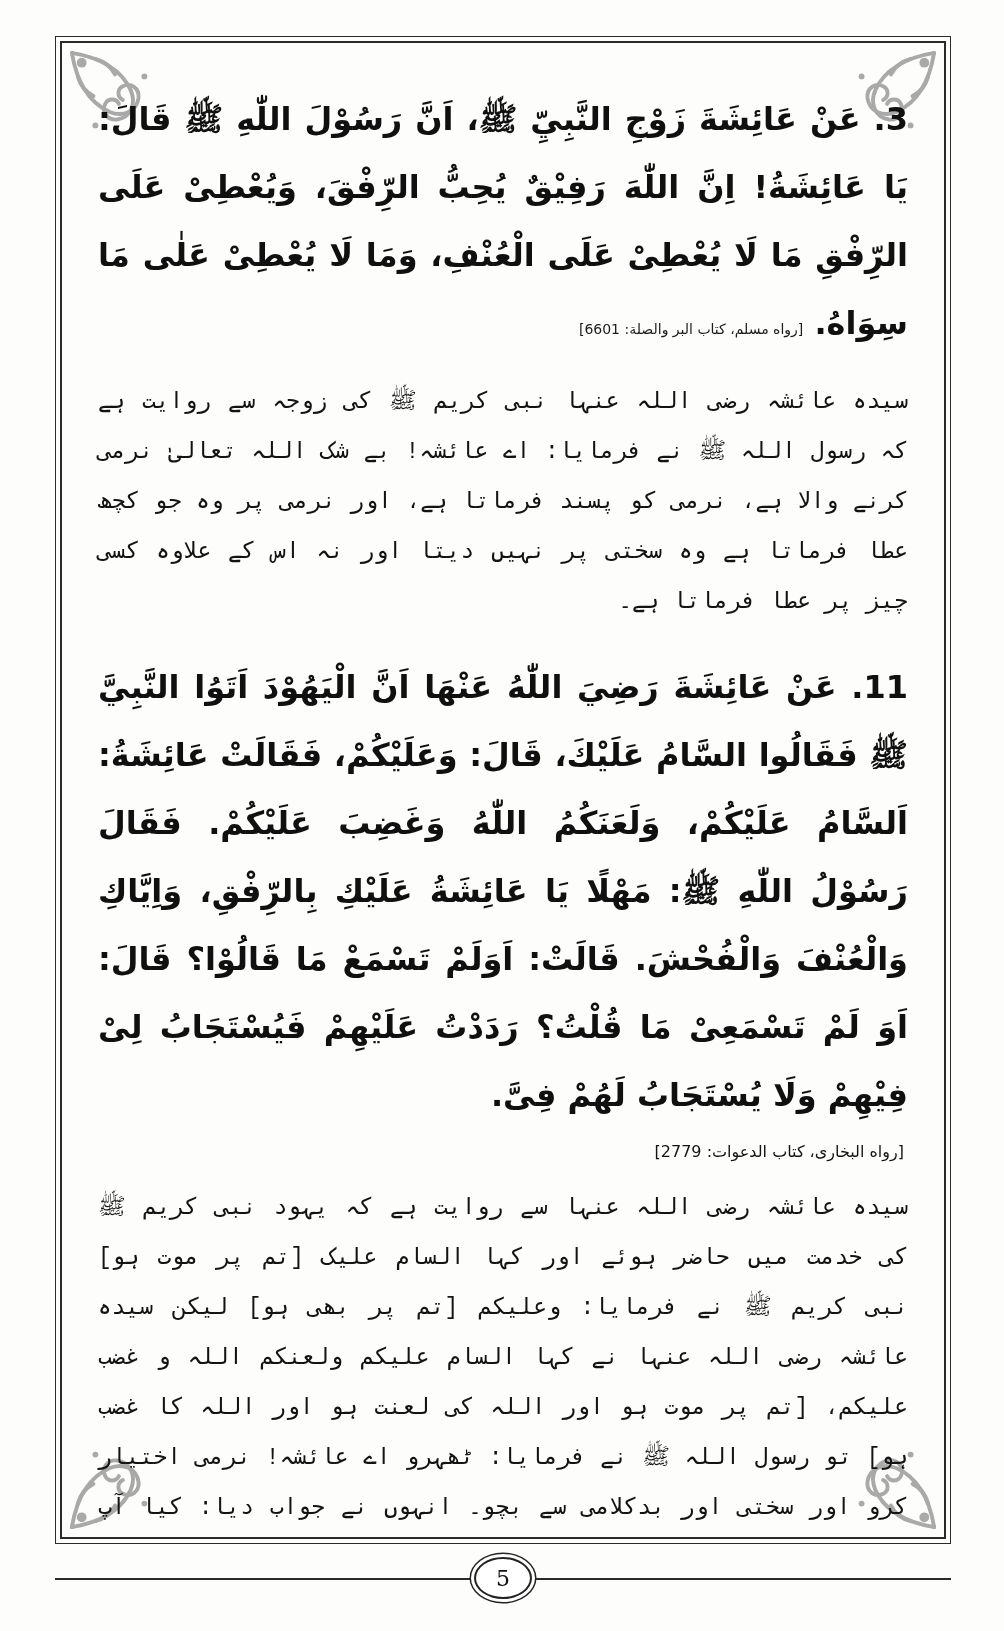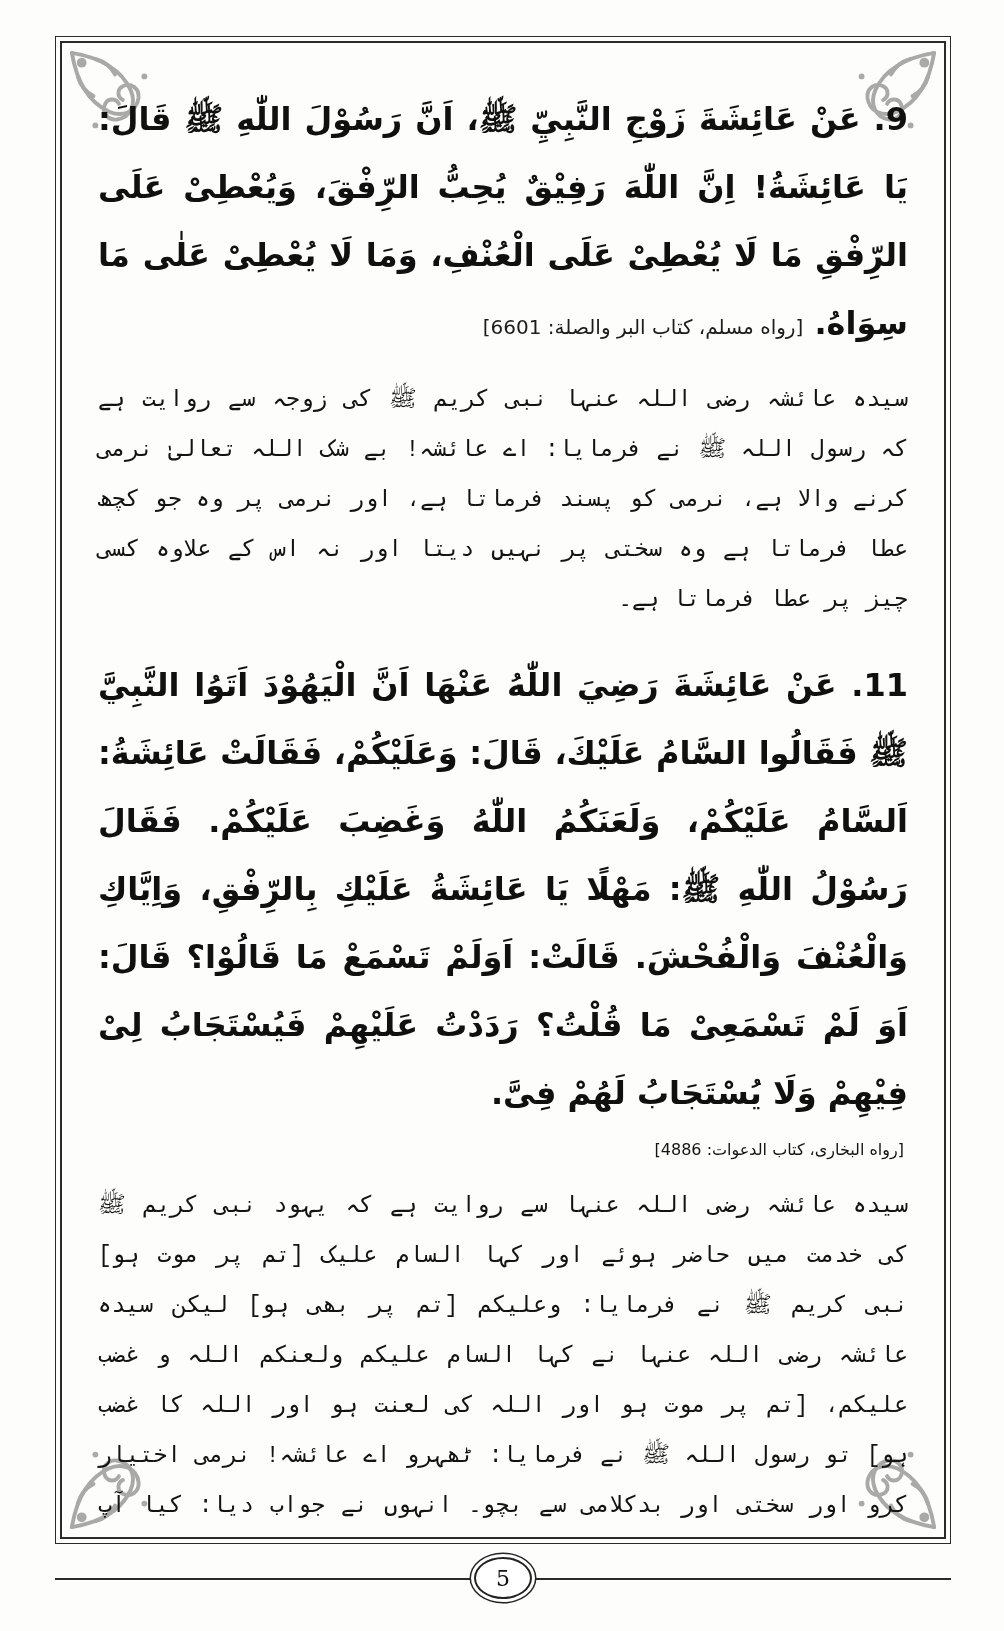--- a/index.html
+++ b/index.html
@@ -36,21 +36,21 @@
     direction:rtl;
     overflow:hidden;
   }
   .hadith { margin-bottom:26px; }
   .arabic {
     font-size:32px; font-weight:bold; line-height:68px;
     text-align:justify; text-justify:inter-word;
     color:#101010;
   }
   .citation {
-    font-size:20px; font-weight:normal; color:#1c1c1c;
+    font-size:14px; font-weight:normal; color:#1c1c1c;
     white-space:nowrap;
   }
   .citation-line {
     font-size:16px; line-height:34px; text-align:right;
     margin:6px 4px 2px 0;
   }
   .urdu {
     font-size:23px; line-height:50px;
     text-align:justify; text-justify:inter-word;
     margin-top:14px; color:#131313;font-family:Liberation Mono, monospace;
@@ -101,27 +101,27 @@
       <svg class="corner bl" viewBox="0 0 100 100">
           <use href="#flourish"></use>
         </svg>
       <svg class="corner br" viewBox="0 0 100 100">
           <use href="#flourish"></use>
         </svg>
 
       <div class="content">
 
         <section class="hadith">
-          <p class="arabic"><span>9. عَنْ عَائِشَةَ زَوْجِ النَّبِيِّ ﷺ، اَنَّ رَسُوْلَ اللّٰهِ ﷺ قَالَ: يَا عَائِشَةُ! اِنَّ اللّٰهَ رَفِيْقٌ يُحِبُّ الرِّفْقَ، وَيُعْطِىْ عَلَى الرِّفْقِ مَا لَا يُعْطِىْ عَلَى الْعُنْفِ، وَمَا لَا يُعْطِىْ عَلٰى مَا سِوَاهُ.</span> <span class="citation">[رواه مسلم، كتاب البر والصلة: 6601]</span></p>
+          <p class="arabic"><span>3. عَنْ عَائِشَةَ زَوْجِ النَّبِيِّ ﷺ، اَنَّ رَسُوْلَ اللّٰهِ ﷺ قَالَ: يَا عَائِشَةُ! اِنَّ اللّٰهَ رَفِيْقٌ يُحِبُّ الرِّفْقَ، وَيُعْطِىْ عَلَى الرِّفْقِ مَا لَا يُعْطِىْ عَلَى الْعُنْفِ، وَمَا لَا يُعْطِىْ عَلٰى مَا سِوَاهُ.</span> <span class="citation">[رواه مسلم، كتاب البر والصلة: 6601]</span></p>
           <p class="urdu">سیدہ عائشہ رضی اللہ عنہا نبی کریم ﷺ کی زوجہ سے روایت ہے کہ رسول اللہ ﷺ نے فرمایا: اے عائشہ! بے شک اللہ تعالیٰ نرمی کرنے والا ہے، نرمی کو پسند فرماتا ہے، اور نرمی پر وہ جو کچھ عطا فرماتا ہے وہ سختی پر نہیں دیتا اور نہ اس کے علاوہ کسی چیز پر عطا فرماتا ہے۔</p>
         </section>
 
         <section class="hadith">
           <p class="arabic"><span>11. عَنْ عَائِشَةَ رَضِيَ اللّٰهُ عَنْهَا اَنَّ الْيَهُوْدَ اَتَوُا النَّبِيَّ ﷺ فَقَالُوا السَّامُ عَلَيْكَ، قَالَ: وَعَلَيْكُمْ، فَقَالَتْ عَائِشَةُ: اَلسَّامُ عَلَيْكُمْ، وَلَعَنَكُمُ اللّٰهُ وَغَضِبَ عَلَيْكُمْ. فَقَالَ رَسُوْلُ اللّٰهِ ﷺ: مَهْلًا يَا عَائِشَةُ عَلَيْكِ بِالرِّفْقِ، وَاِيَّاكِ وَالْعُنْفَ وَالْفُحْشَ. قَالَتْ: اَوَلَمْ تَسْمَعْ مَا قَالُوْا؟ قَالَ: اَوَ لَمْ تَسْمَعِىْ مَا قُلْتُ؟ رَدَدْتُ عَلَيْهِمْ فَيُسْتَجَابُ لِىْ فِيْهِمْ وَلَا يُسْتَجَابُ لَهُمْ فِىَّ.</span></p>
-          <p class="citation-line">[رواه البخارى، كتاب الدعوات: 4886]</p>
+          <p class="citation-line">[رواه البخارى، كتاب الدعوات: 2779]</p>
           <p class="urdu">سیدہ عائشہ رضی اللہ عنہا سے روایت ہے کہ یہود نبی کریم ﷺ کی خدمت میں حاضر ہوئے اور کہا السام علیک [تم پر موت ہو] نبی کریم ﷺ نے فرمایا: وعلیکم [تم پر بھی ہو] لیکن سیدہ عائشہ رضی اللہ عنہا نے کہا السام علیکم ولعنکم اللہ و غضب علیکم، [تم پر موت ہو اور اللہ کی لعنت ہو اور اللہ کا غضب ہو] تو رسول اللہ ﷺ نے فرمایا: ٹھہرو اے عائشہ! نرمی اختیار کرو اور سختی اور بدکلامی سے بچو۔ انہوں نے جواب دیا: کیا آپ نے نہیں سنا جو انہوں نے کہا؟ نبی کریم ﷺ نے فرمایا: کیا تم نے نہیں سنا جو میں نے کہا، میں نے ان کی بات انہی پر لوٹا دی اور میری بات ان کے بارے میں قبول کی گئی اور ان کی میرے بارے میں قبول نہیں کی گئی۔</p>
         </section>
 
       </div>
     </div>
   </div>
 
   <div class="footer">
     <div class="footer-line"></div>
     <div class="page-badge">

